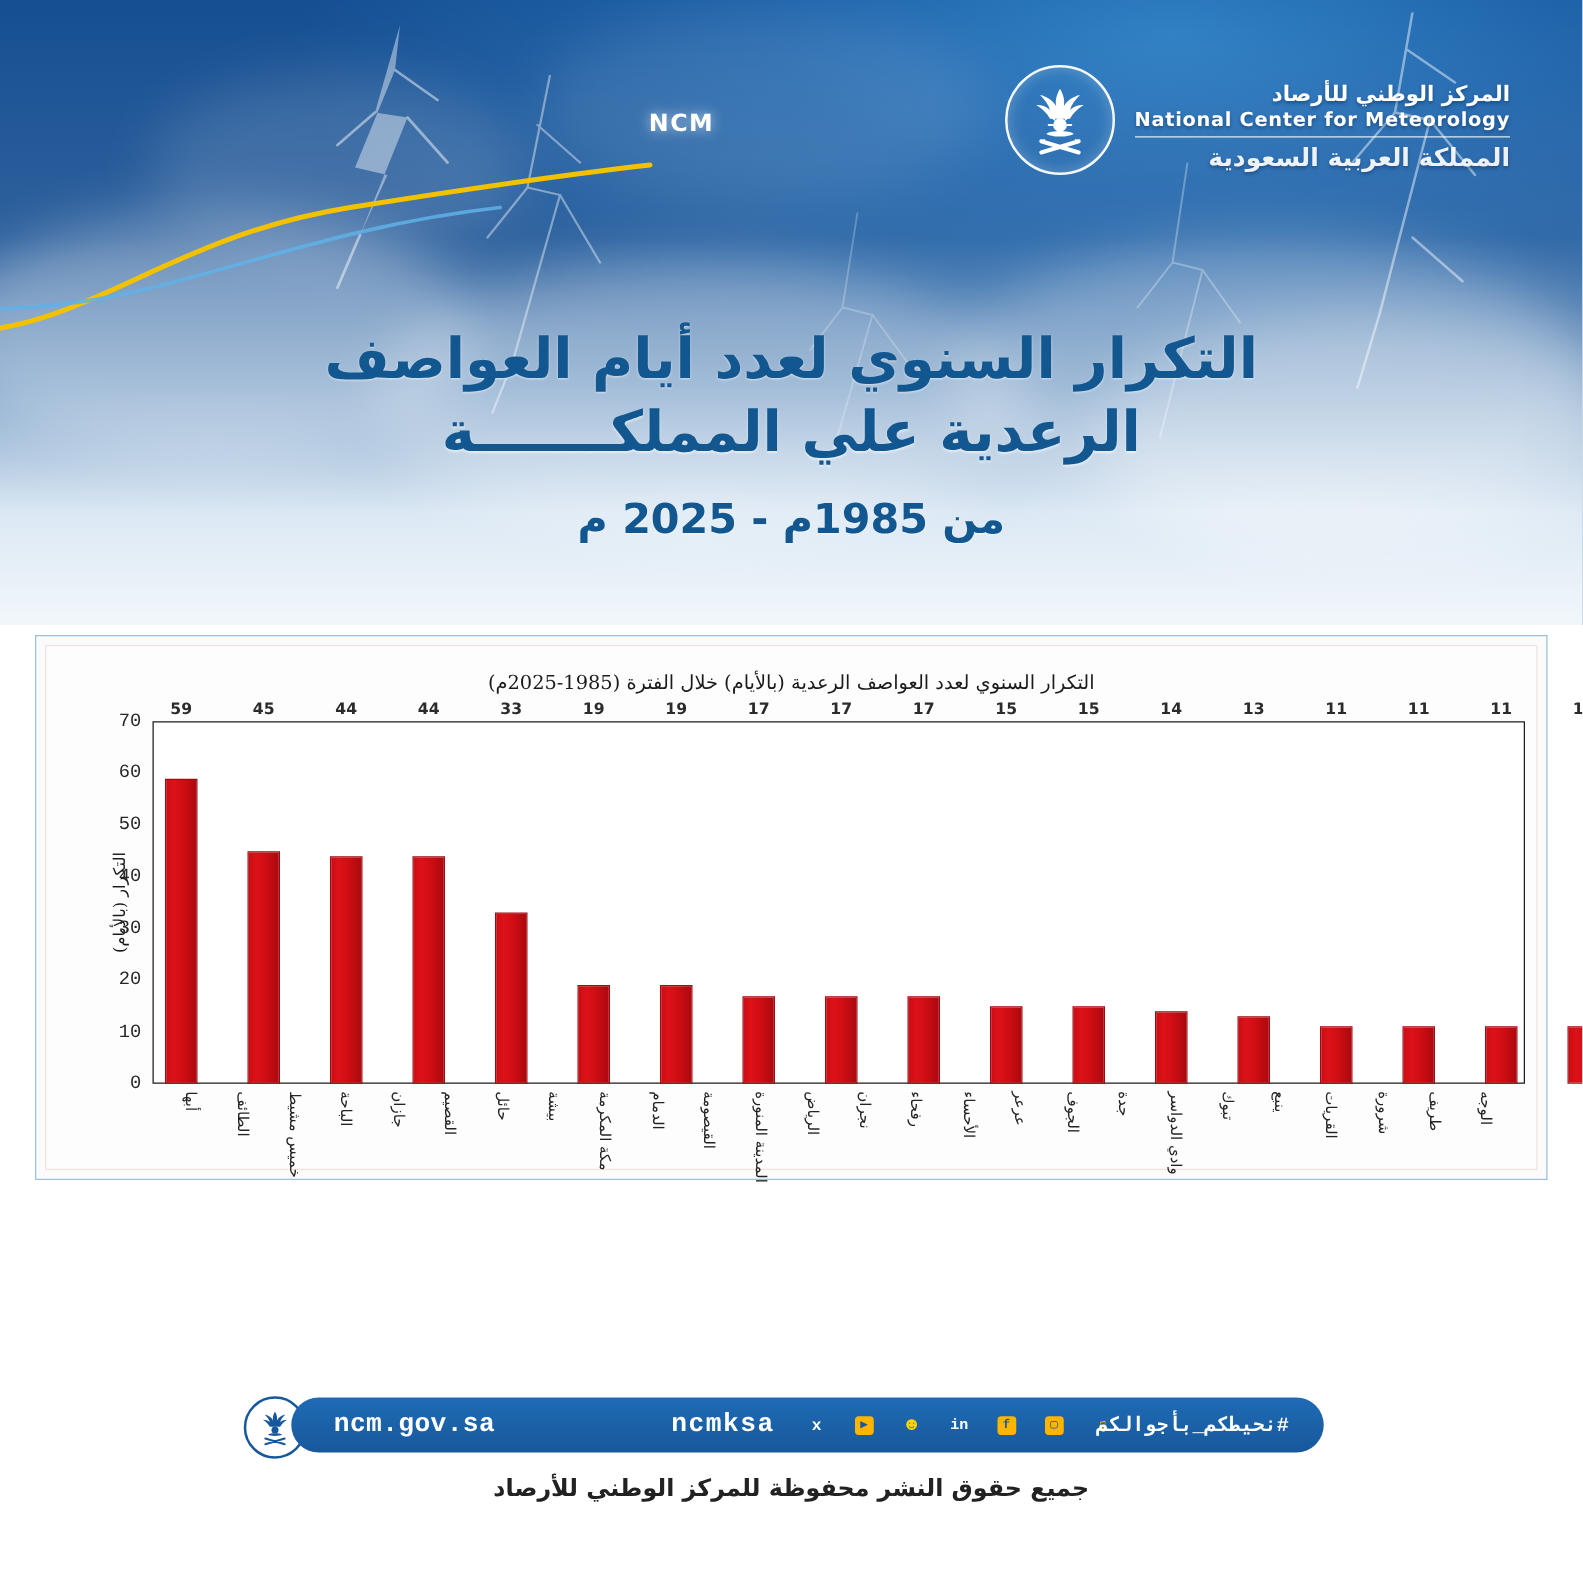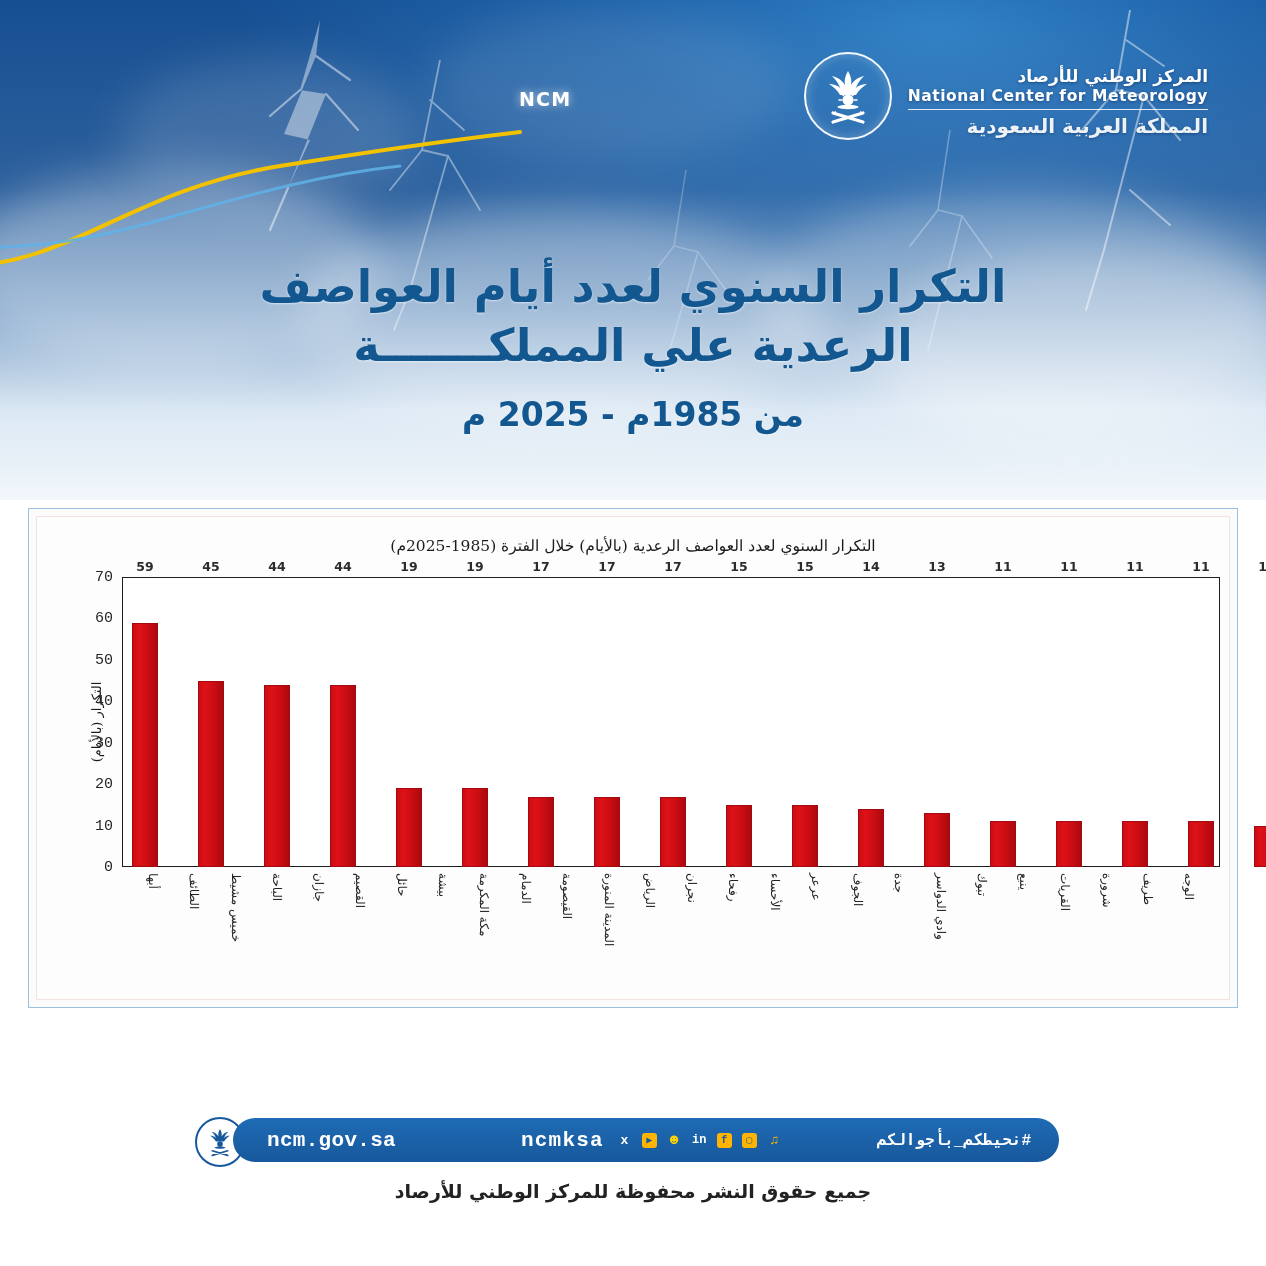--- a/index.html
+++ b/index.html
@@ -101,21 +101,21 @@
   .title-sub{
     margin-top:20px;
     font-size:33px;font-weight:700;color:#12578f;
     letter-spacing:.4px;
     text-shadow:0 1px 2px rgba(255,255,255,.5);
   }
 
   
   .panel{
     position:absolute;left:28px;top:508px;
-    width:1210px;height:500px;
+    width:1210px;height:436px;
     background:#fbfbfb;
     border:1.4px solid #9cc0dd;
     box-sizing:border-box;
   }
   .panel-inner{
     position:absolute;inset:7px;
     border:1px solid #f3e2de;
     background:#fdfdfd;
     box-sizing:border-box;
   }
@@ -220,22 +220,22 @@
     width:46px;height:46px;border-radius:50%;
     background:#ffffff;
     border:2px solid #17589c;
     display:flex;align-items:center;justify-content:center;
   }
   .f-site{
     position:absolute;left:34px;
     font-size:21px;font-weight:700;letter-spacing:.3px;color:#fff;
   }
   .f-social{
-    position:absolute;left:288px;
-    display:flex;align-items:center;gap:10px;
+    position:absolute;left:304px;
+    display:flex;align-items:center;gap:23px;
   }
   .f-handle{
     font-size:21px;font-weight:700;letter-spacing:1.2px;color:#fff;margin-right:3px;
   }
   .sic{
     width:15px;height:15px;display:inline-flex;
     align-items:center;justify-content:center;
     font-size:10px;font-weight:700;color:#fff;
     border-radius:3px;
   }
@@ -386,20 +386,25 @@
               <div class="bar" style="height: 62.8571%; background: linear-gradient(90deg, rgb(204, 13, 19) 0%, rgb(221, 18, 24) 25%, rgb(204, 13, 19) 60%, rgb(171, 9, 15) 100%);">
                 <div class="bar-val">44</div>
               </div>
             </div>
             <div class="bar-slot">
               <div class="bar" style="height: 62.8571%; background: linear-gradient(90deg, rgb(204, 13, 19) 0%, rgb(221, 18, 24) 25%, rgb(204, 13, 19) 60%, rgb(171, 9, 15) 100%);">
                 <div class="bar-val">44</div>
               </div>
             </div>
             <div class="bar-slot">
+              <div class="bar" style="height: 47.1429%; background: linear-gradient(90deg, rgb(204, 13, 19) 0%, rgb(221, 18, 24) 25%, rgb(204, 13, 19) 60%, rgb(171, 9, 15) 100%);">
+                <div class="bar-val">33</div>
+              </div>
+            </div>
+            <div class="bar-slot">
               <div class="bar" style="height: 27.1429%; background: linear-gradient(90deg, rgb(204, 13, 19) 0%, rgb(221, 18, 24) 25%, rgb(204, 13, 19) 60%, rgb(171, 9, 15) 100%);">
                 <div class="bar-val">19</div>
               </div>
             </div>
             <div class="bar-slot">
               <div class="bar" style="height: 27.1429%; background: linear-gradient(90deg, rgb(204, 13, 19) 0%, rgb(221, 18, 24) 25%, rgb(204, 13, 19) 60%, rgb(171, 9, 15) 100%);">
                 <div class="bar-val">19</div>
               </div>
             </div>
             <div class="bar-slot">

